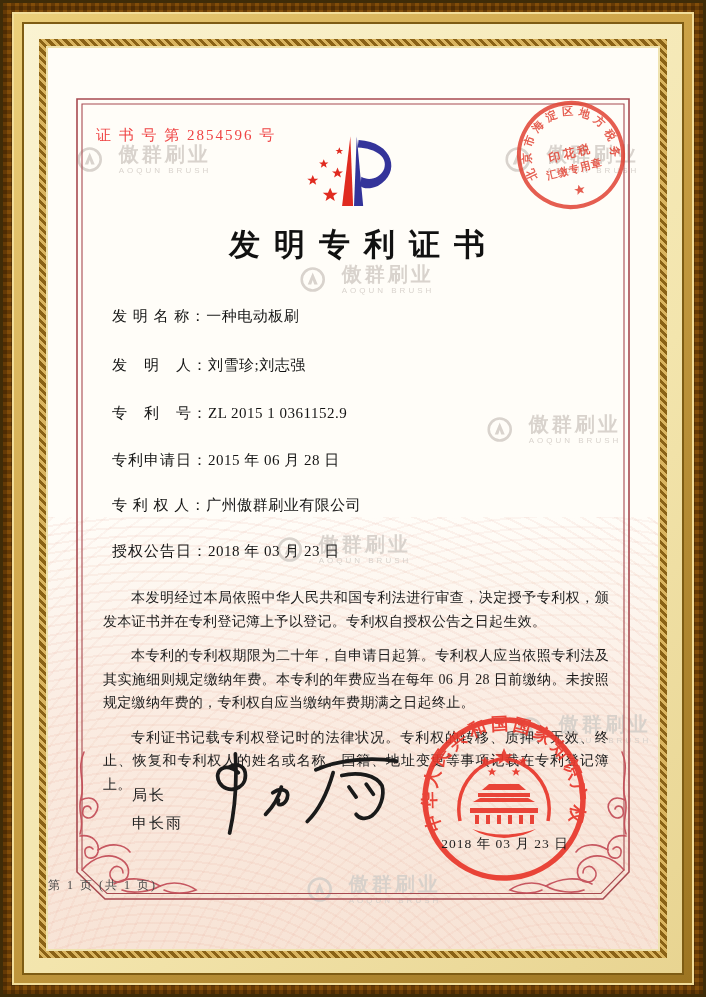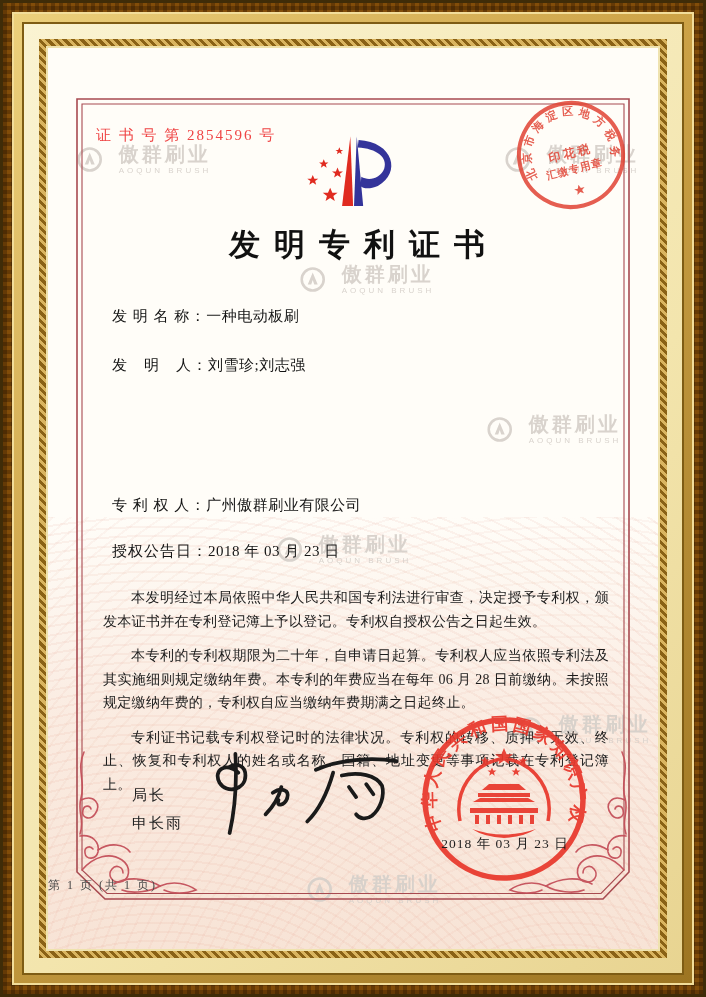--- a/index.html
+++ b/index.html
@@ -190,20 +190,22 @@
             <use href="#lstar" transform="translate(42,44) scale(1.0)"></use>
             <use href="#lstar" transform="translate(15,52) scale(1.0)"></use>
             <use href="#lstar" transform="translate(34,68) scale(1.35)"></use>
           </g>
         </svg>
 
         <div class="title z2">发明专利证书</div>
 
         <div class="field z2" style="top:259px"><span class="flabel">发 明 名 称：</span><span class="fvalue">一种电动板刷</span></div>
         <div class="field z2" style="top:308px"><span class="flabel">发　明　人：</span><span class="fvalue">刘雪珍;刘志强</span></div>
+        <div class="field z2" style="top:356px"><span class="flabel">专　利　号：</span><span class="fvalue">ZL 2015 1 0361152.9</span></div>
+        <div class="field z2" style="top:403px"><span class="flabel">专利申请日：</span><span class="fvalue">2015 年 06 月 28 日</span></div>
         <div class="field z2" style="top:448px"><span class="flabel">专 利 权 人：</span><span class="fvalue">广州傲群刷业有限公司</span></div>
         <div class="field z2" style="top:494px"><span class="flabel">授权公告日：</span><span class="fvalue">2018 年 03 月 23 日</span></div>
 
         <div class="paras z2">
           <p>本发明经过本局依照中华人民共和国专利法进行审查，决定授予专利权，颁发本证书并在专利登记簿上予以登记。专利权自授权公告之日起生效。</p>
           <p>本专利的专利权期限为二十年，自申请日起算。专利权人应当依照专利法及其实施细则规定缴纳年费。本专利的年费应当在每年 06 月 28 日前缴纳。未按照规定缴纳年费的，专利权自应当缴纳年费期满之日起终止。</p>
           <p>专利证书记载专利权登记时的法律状况。专利权的转移、质押、无效、终止、恢复和专利权人的姓名或名称、国籍、地址变更等事项记载在专利登记簿上。</p>
         </div>
 
         <div class="director z2" style="top:738px">局长</div>

